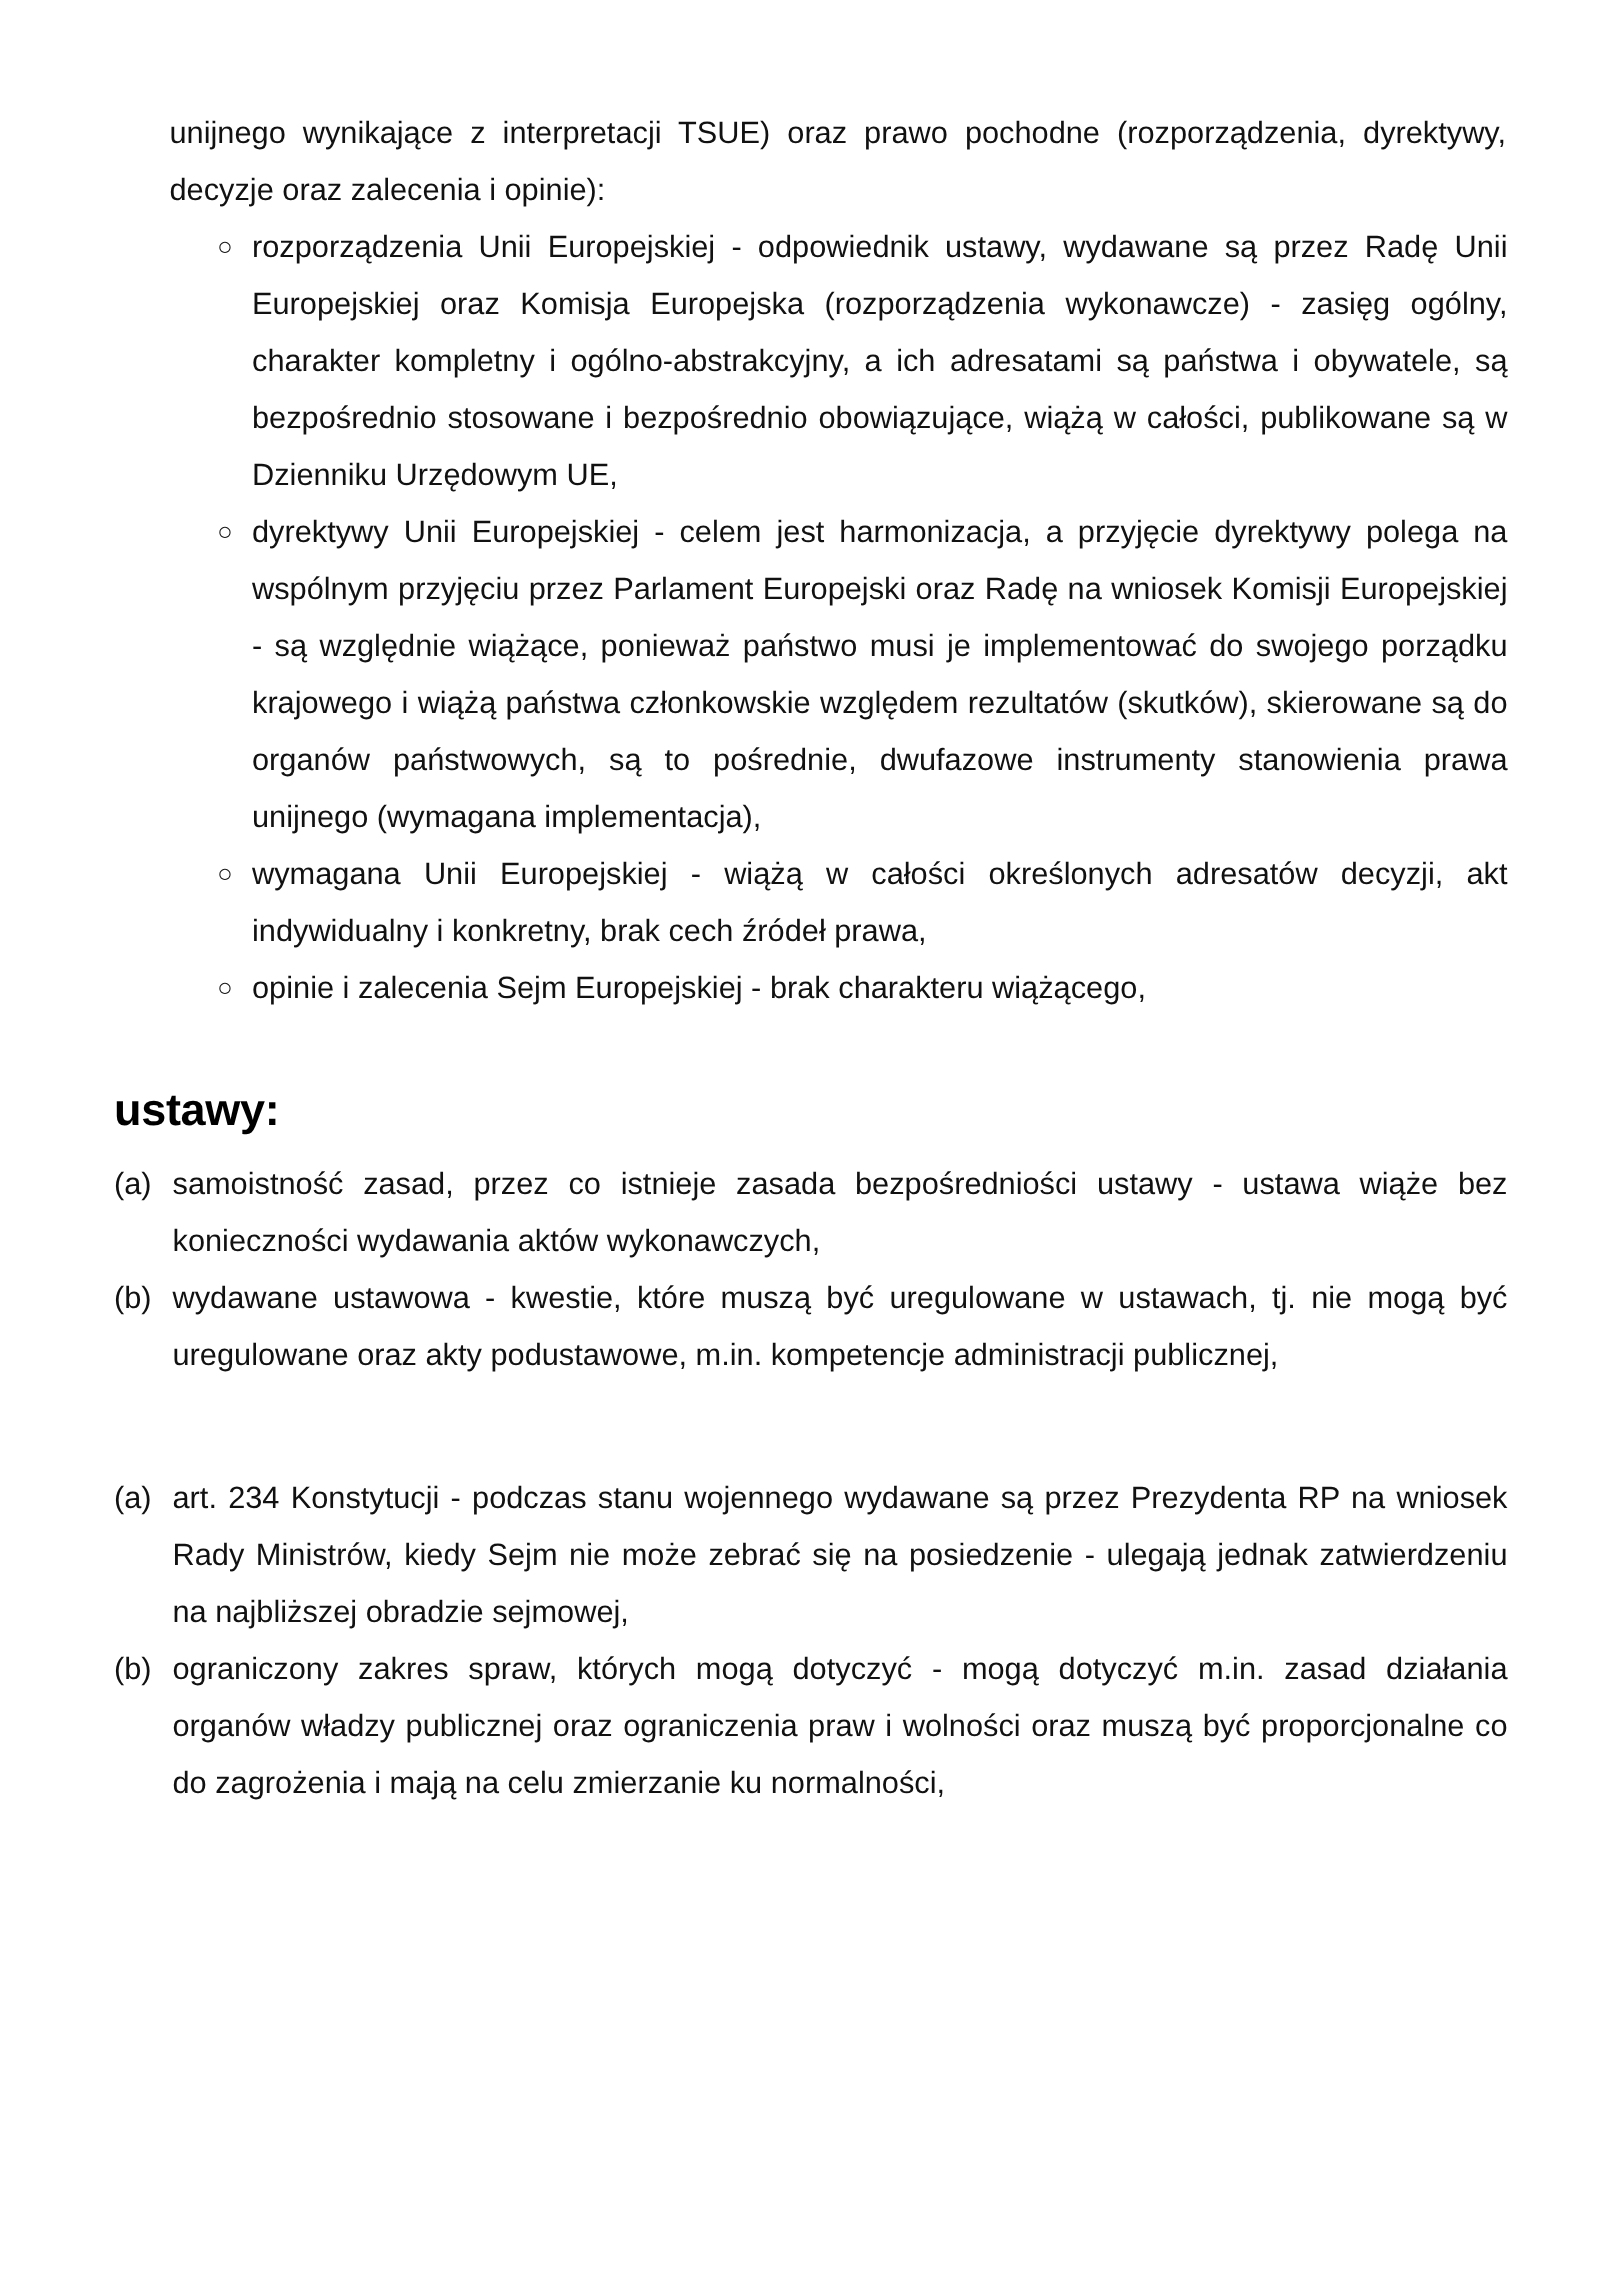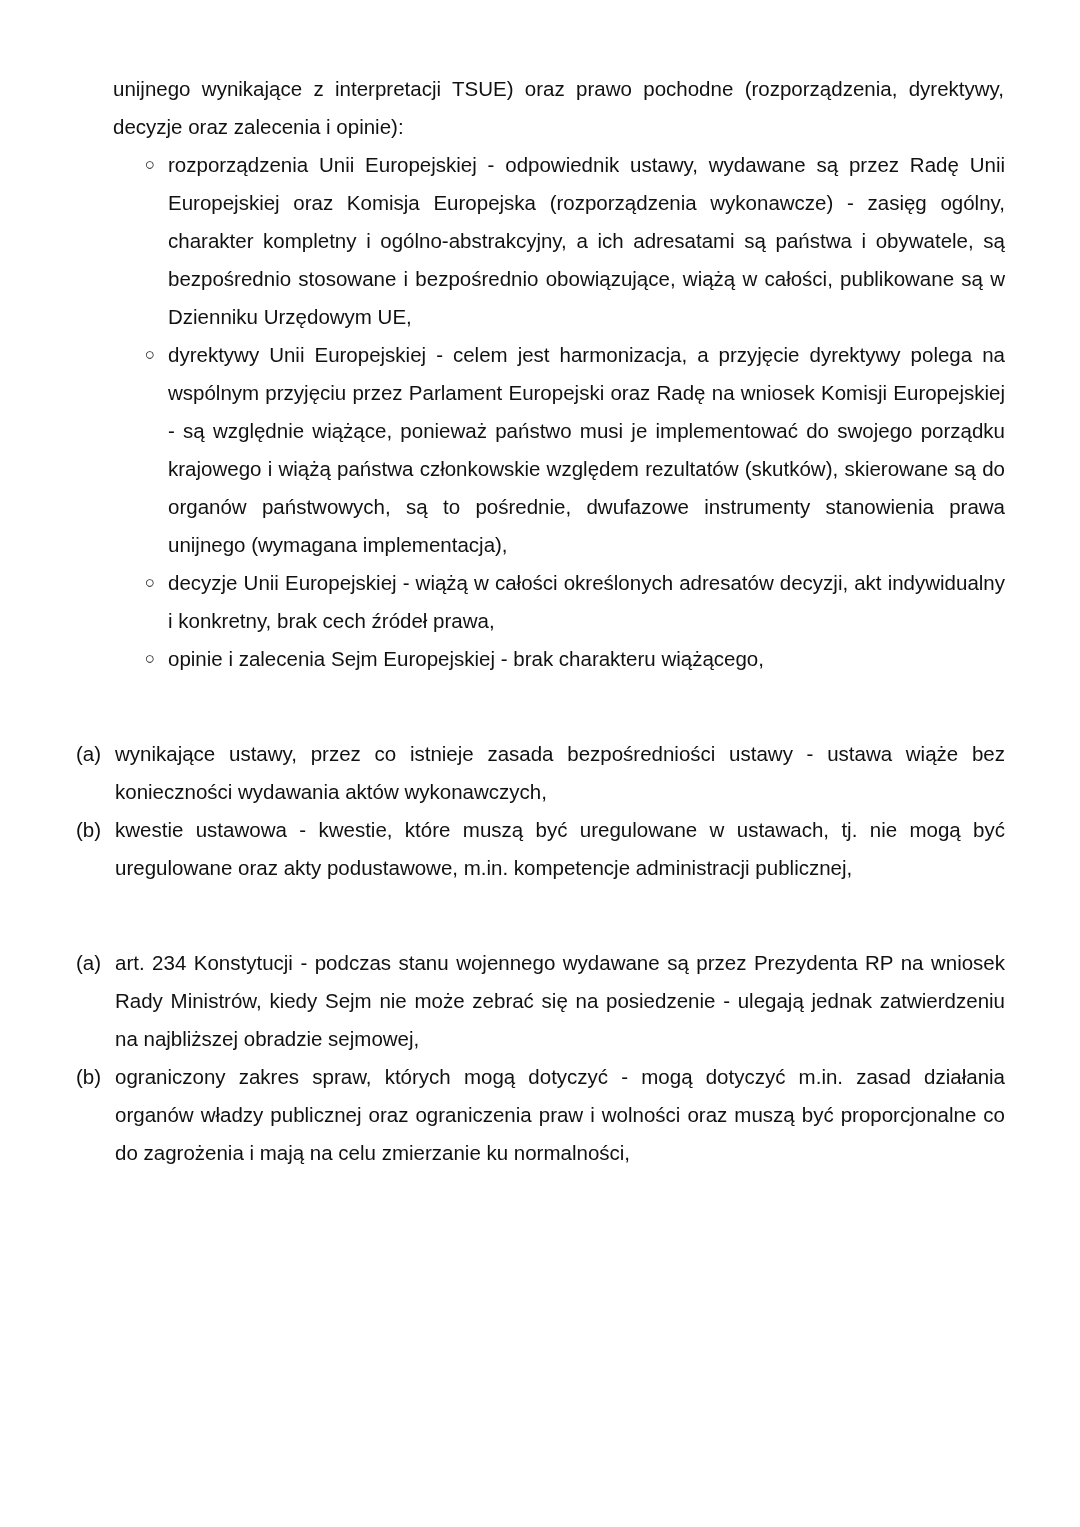--- a/index.html
+++ b/index.html
@@ -118,41 +118,42 @@
       <b>rozporządzenia Unii Europejskiej</b><span> - odpowiednik ustawy, wydawane są przez Radę Unii Europejskiej oraz Komisja Europejska (rozporządzenia wykonawcze) - zasięg ogólny, charakter kompletny i ogólno-abstrakcyjny, a ich adresatami są państwa i obywatele, są bezpośrednio stosowane i bezpośrednio obowiązujące, wiążą w całości, publikowane są w Dzienniku Urzędowym UE,</span>
     </li>
 
     <li class="bullet-item">
       <span class="bullet-marker">○</span>
       <b>dyrektywy Unii Europejskiej</b><span> - celem jest  harmonizacja, a przyjęcie dyrektywy polega na wspólnym przyjęciu przez Parlament Europejski oraz Radę na wniosek Komisji Europejskiej - są względnie wiążące, ponieważ państwo musi je implementować do swojego porządku krajowego i wiążą państwa członkowskie względem rezultatów (skutków), skierowane są do organów państwowych, są to pośrednie, dwufazowe instrumenty stanowienia prawa unijnego (wymagana implementacja),</span>
     </li>
 
     <li class="bullet-item">
       <span class="bullet-marker">○</span>
-      <b>decyzje Unii Europejskiej</b><span> - wiążą w całości określonych adresatów decyzji, akt indywidualny i konkretny, brak cech źródeł prawa,</span>
+      <b>wymagana Unii Europejskiej</b><span> - wiążą w całości określonych adresatów decyzji, akt indywidualny i konkretny, brak cech źródeł prawa,</span>
     </li>
 
     <li class="bullet-item">
       <span class="bullet-marker">○</span>
       <b>opinie i zalecenia Sejm Europejskiej</b><span> - brak charakteru wiążącego,</span>
     </li>
 
   </ul>
 
   <div class="gap-head-before"></div>
+  <h2 class="section-heading">ustawy:</h2>
   <div class="gap-head-after"></div>
 
   <ol class="alpha-list">
     <li class="alpha-item">
       <span class="alpha-marker">(a)</span>
-      <b>wynikające ustawy</b><span>, przez co istnieje zasada bezpośredniości ustawy - ustawa wiąże bez konieczności wydawania aktów wykonawczych,</span>
+      <b>samoistność zasad</b><span>, przez co istnieje zasada bezpośredniości ustawy - ustawa wiąże bez konieczności wydawania aktów wykonawczych,</span>
     </li>
     <li class="alpha-item">
       <span class="alpha-marker">(b)</span>
-      <b>kwestie ustawowa</b><span> - kwestie,  które muszą być uregulowane w ustawach, tj. nie mogą być uregulowane oraz akty podustawowe, m.in. kompetencje administracji publicznej,</span>
+      <b>wydawane ustawowa</b><span> - kwestie,  które muszą być uregulowane w ustawach, tj. nie mogą być uregulowane oraz akty podustawowe, m.in. kompetencje administracji publicznej,</span>
     </li>
   </ol>
 
   <div class="gap-head-before"></div>
   <div class="gap-head-after"></div>
 
   <ol class="alpha-list">
     <li class="alpha-item">
       <span class="alpha-marker">(a)</span>
       <b></b><span>art. 234 Konstytucji - podczas stanu wojennego wydawane są przez Prezydenta RP na wniosek Rady Ministrów, kiedy Sejm nie może zebrać się na posiedzenie - ulegają jednak zatwierdzeniu na najbliższej obradzie sejmowej,</span>

